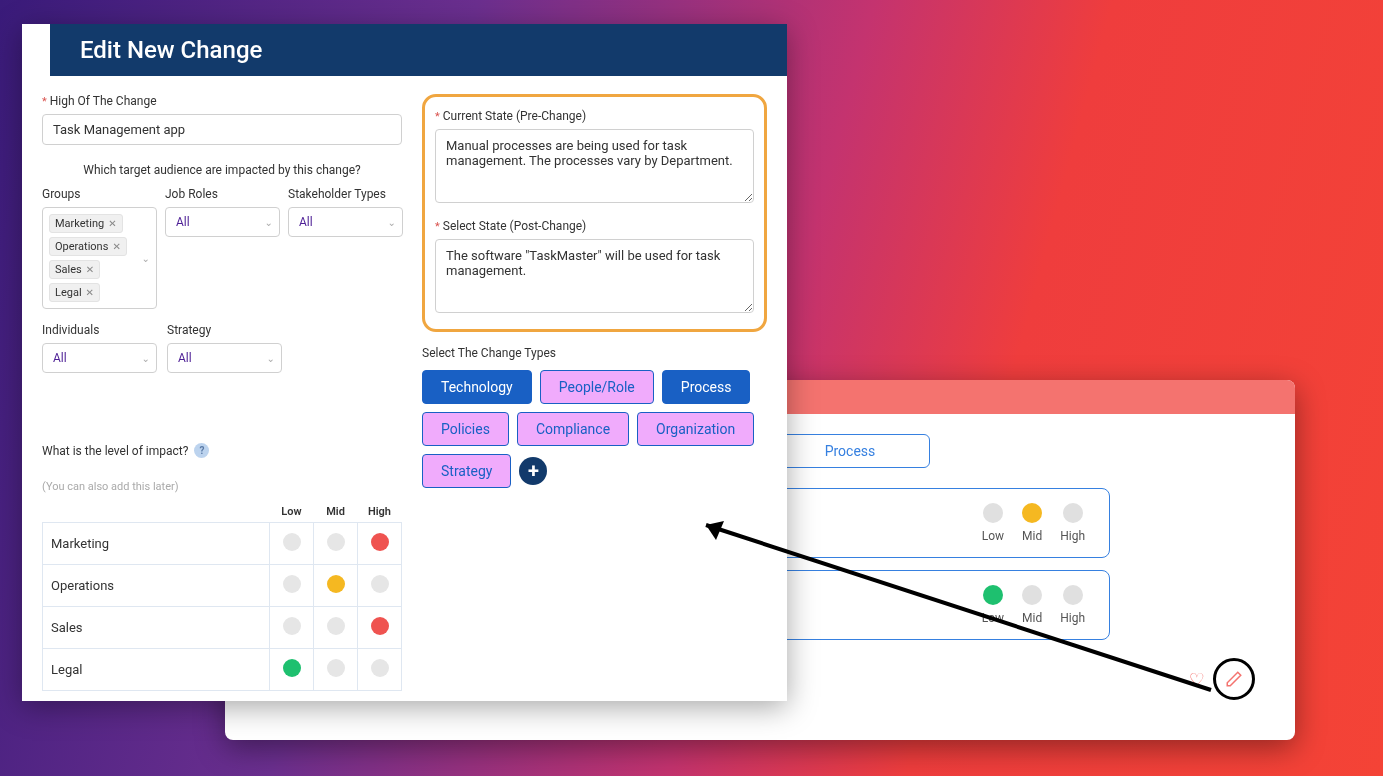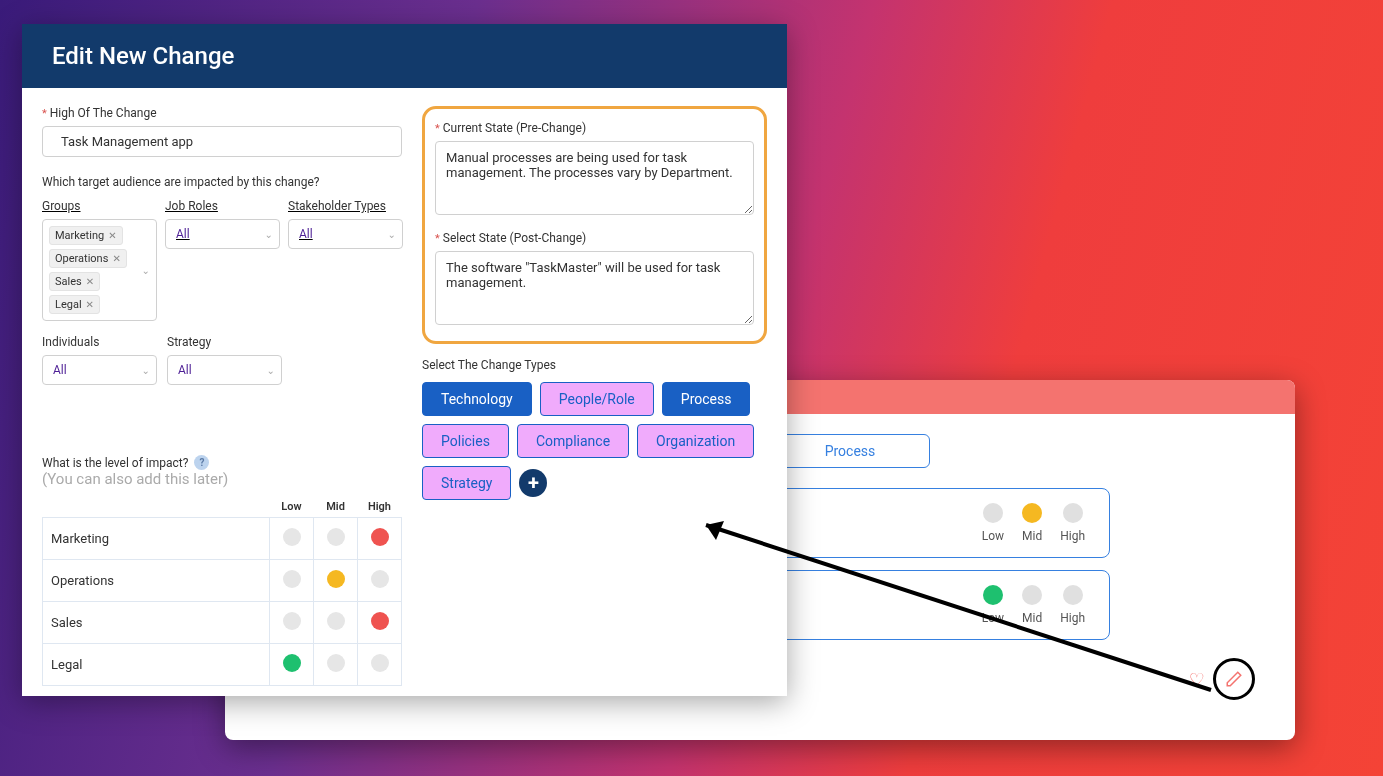--- a/index.html
+++ b/index.html
@@ -115,23 +115,24 @@
   position: absolute;
   left: 22px;
   top: 24px;
   width: 765px;
   background: #fff;
   box-shadow: 0 6px 28px rgba(0,0,0,0.35);
 }
 .front-header {
   background: #123a6b;
   color: #fff;
-  padding: 18px 30px;
+  padding: 12px 30px;
   font-size: 24px;
   font-weight: 500;
+  margin-left: 28px;
 }
 .front-body {
   display: flex;
   padding: 18px 10px 10px;
   gap: 0;
 }
 .col-left { width: 380px; padding: 0 10px; }
 .col-right { width: 380px; padding: 0 10px; position: relative; }
 
 .field-label {
@@ -140,47 +141,48 @@
   margin-bottom: 6px;
   display: flex;
   align-items: center;
   gap: 3px;
 }
 .req { color: #d9534f; font-size: 11px; }
 .text-input {
   width: 100%;
   border: 1px solid #d0d0d0;
   border-radius: 4px;
-  padding: 7px 18px;
+  padding: 7px 10px;
   font-size: 13px;
   color: #333;
   font-family: inherit;
 }
 .textarea {
   width: 100%;
   border: 1px solid #d0d0d0;
   border-radius: 4px;
   padding: 8px 10px;
   font-size: 13px;
   color: #333;
   min-height: 74px;
   resize: both;
   font-family: inherit;
 }
 .section-q {
   font-size: 12px;
   color: #333;
   margin: 18px 0 10px;
+  text-align: center;
 }
 .small-label {
   font-size: 12px;
   color: #333;
   margin-bottom: 6px;
 }
-.audience-row { display: flex; gap: 8px; text-decoration: underline; }
+.audience-row { display: flex; gap: 8px; }
 .audience-col { display: flex; flex-direction: column; }
 
 .multi-select {
   border: 1px solid #d0d0d0;
   border-radius: 4px;
   padding: 4px;
   width: 115px;
   position: relative;
   background:#fff;
 }
@@ -256,21 +258,21 @@
 
 .impact-section { margin-top: 70px; }
 .impact-title { font-size: 12px; color: #333; display: flex; align-items: center; gap: 6px; }
 .help-badge {
   width: 15px; height: 15px; border-radius: 50%;
   background: #bcd3ee; color: #5a7aa6;
   font-size: 10px; display:inline-flex;
   align-items:center; justify-content:center;
   font-weight:bold;
 }
-.impact-note { font-size: 15px; color: #aaa; margin: 0 0 8px; }
+.impact-note { font-size: 11px; color: #aaa; margin: 22px 0 8px; }
 .impact-table { width: 360px; border-collapse: collapse; }
 .impact-table th {
   font-size: 11px; font-weight:600; color:#333;
   padding: 4px 8px; text-align:center;
 }
 .impact-table th:first-child { text-align:left; }
 .impact-table td {
   border: 1px solid #dfe7f1;
   padding: 10px 8px;
   font-size: 13px;

